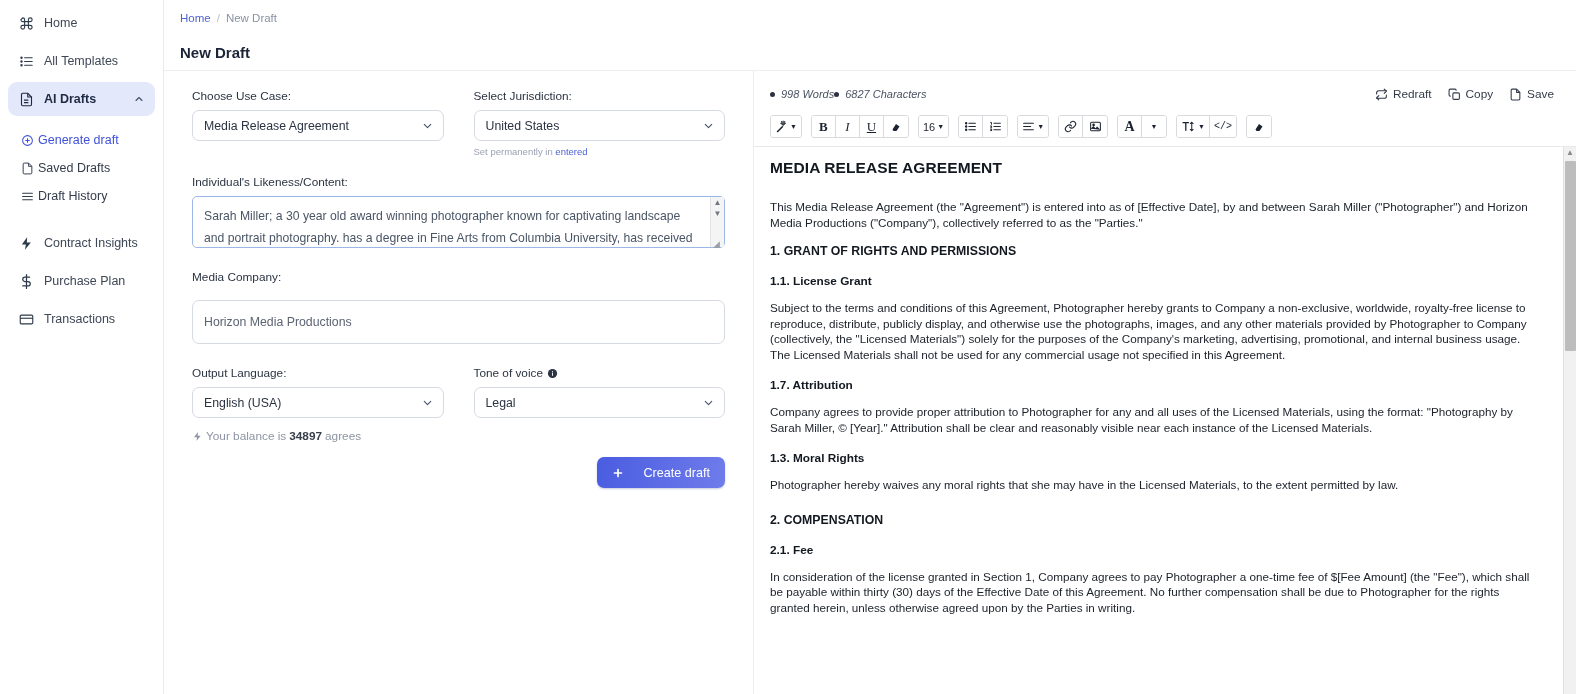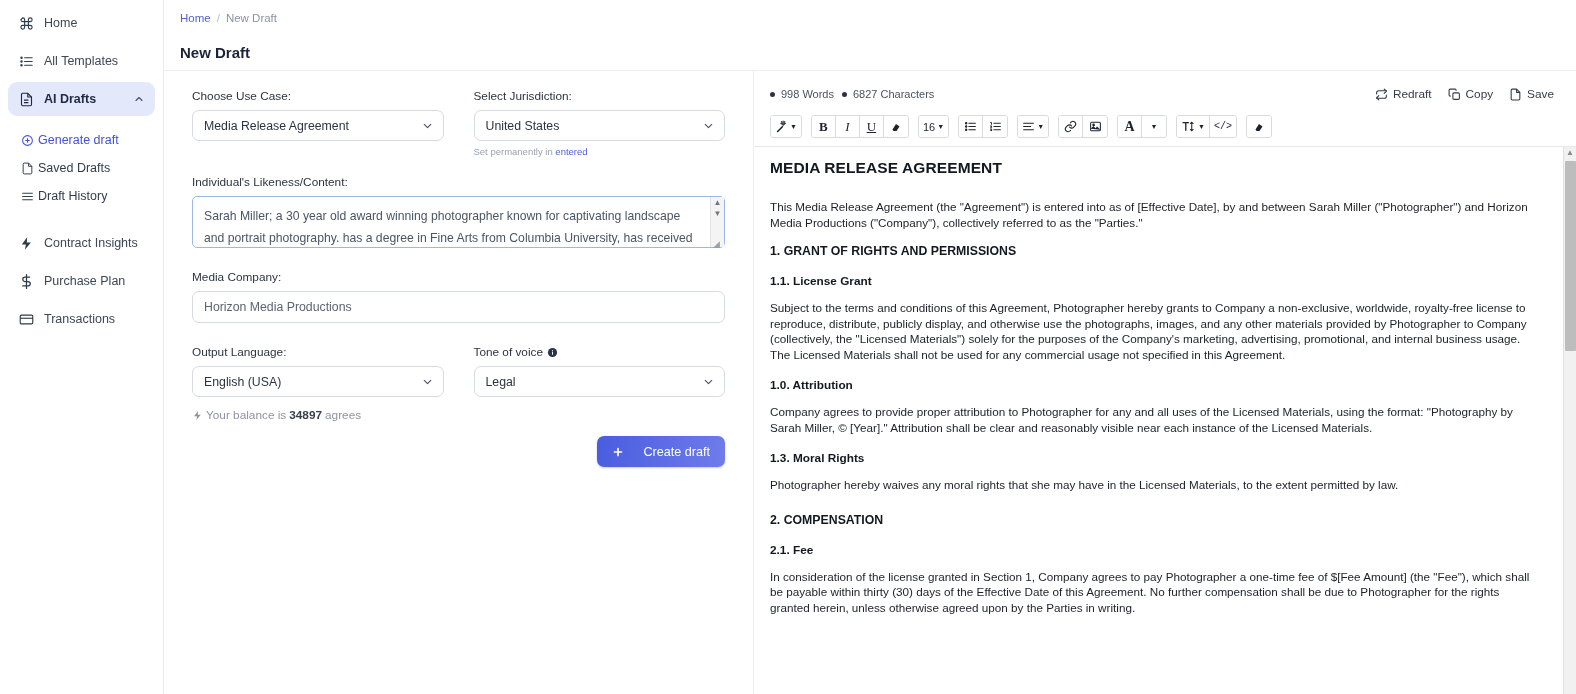--- a/index.html
+++ b/index.html
@@ -97,23 +97,23 @@
     display: flex; flex-direction: column; align-items: center; justify-content: flex-start;
     pointer-events: none;
   }
   .ta-scroll .arw { font-size: 8px; color: #6f7680; line-height: 11px; }
   .ta-grip {
     position: absolute; right: 2px; bottom: 2px; width: 10px; height: 10px;
     color: #9aa0aa; font-size: 9px; line-height: 9px;
   }
 
   input.text-field {
-    width: 100%; height: 32px; border: 1px solid #d6dae1; border-radius: 7px;
+    width: 100%; height: 44px; border: 1px solid #d6dae1; border-radius: 7px;
     padding: 0 11px; font-size: 12.3px; color: #5c6472;
-    font-family: "Liberation Sans", sans-serif; outline: none; background: #fff;
+    font-family: "Liberation Sans", sans-serif; outline: none; background: #fff; margin-top: 9px;
   }
 
   .balance {
     display: flex; align-items: center; gap: 3px;
     font-size: 11.8px; color: #8d95a3; margin-top: 11px;
   }
   .balance b { color: #39404d; }
   .btn-row { display: flex; justify-content: flex-end; margin-top: 14px; }
   .btn-create {
     display: inline-flex; align-items: center; gap: 20px;
@@ -125,21 +125,21 @@
   }
   .mt22 { margin-top: 22px; }
   .mt18 { margin-top: 18px; }
 
   
   .editor-panel { flex: 1; min-width: 0; display: flex; flex-direction: column; padding: 0; }
   .ed-head {
     display: flex; align-items: center; height: 30px;
     padding: 10px 22px 0 16px; flex: 0 0 36px;
   }
-  .counts { display: flex; gap: 8px; align-items: center; }
+  .counts { display: flex; gap: 0; align-items: center; font-style: italic; }
   .count {
     display: flex; align-items: center; gap: 6px;
     font-size: 11px; color: #4a5261;
   }
   .dot { width: 5px; height: 5px; border-radius: 50%; background: #2c3240; display:inline-block; }
   .ed-actions { margin-left: auto; display: flex; gap: 16px; align-items: flex-end; }
   .ed-action {
     display: flex; align-items: center; gap: 5px;
     font-size: 11.8px; color: #333b49; cursor: pointer;
   }
@@ -565,21 +565,21 @@
 
         </div>
 
         <div class="doc-shell">
           <article class="doc">
             <h1>MEDIA RELEASE AGREEMENT</h1>
             <p>This Media Release Agreement (the "Agreement") is entered into as of [Effective Date], by and between Sarah Miller ("Photographer") and Horizon Media Productions ("Company"), collectively referred to as the "Parties."</p>
             <h2>1. GRANT OF RIGHTS AND PERMISSIONS</h2>
             <h3>1.1. License Grant</h3>
             <p>Subject to the terms and conditions of this Agreement, Photographer hereby grants to Company a non-exclusive, worldwide, royalty-free license to reproduce, distribute, publicly display, and otherwise use the photographs, images, and any other materials provided by Photographer to Company (collectively, the "Licensed Materials") solely for the purposes of the Company's marketing, advertising, promotional, and internal business usage. The Licensed Materials shall not be used for any commercial usage not specified in this Agreement.</p>
-            <h3>1.0. Attribution</h3>
+            <h3>1.7. Attribution</h3>
             <p>Company agrees to provide proper attribution to Photographer for any and all uses of the Licensed Materials, using the format: "Photography by Sarah Miller, © [Year]." Attribution shall be clear and reasonably visible near each instance of the Licensed Materials.</p>
             <h3>1.3. Moral Rights</h3>
             <p>Photographer hereby waives any moral rights that she may have in the Licensed Materials, to the extent permitted by law.</p>
             <h2 class="gap-lg">2. COMPENSATION</h2>
             <h3>2.1. Fee</h3>
             <p>In consideration of the license granted in Section 1, Company agrees to pay Photographer a one-time fee of $[Fee Amount] (the "Fee"), which shall be payable within thirty (30) days of the Effective Date of this Agreement. No further compensation shall be due to Photographer for the rights granted herein, unless otherwise agreed upon by the Parties in writing.</p>
           </article>
           <div class="doc-scroll">
             <span class="up-arrow">▲</span>
             <div class="thumb"></div>

